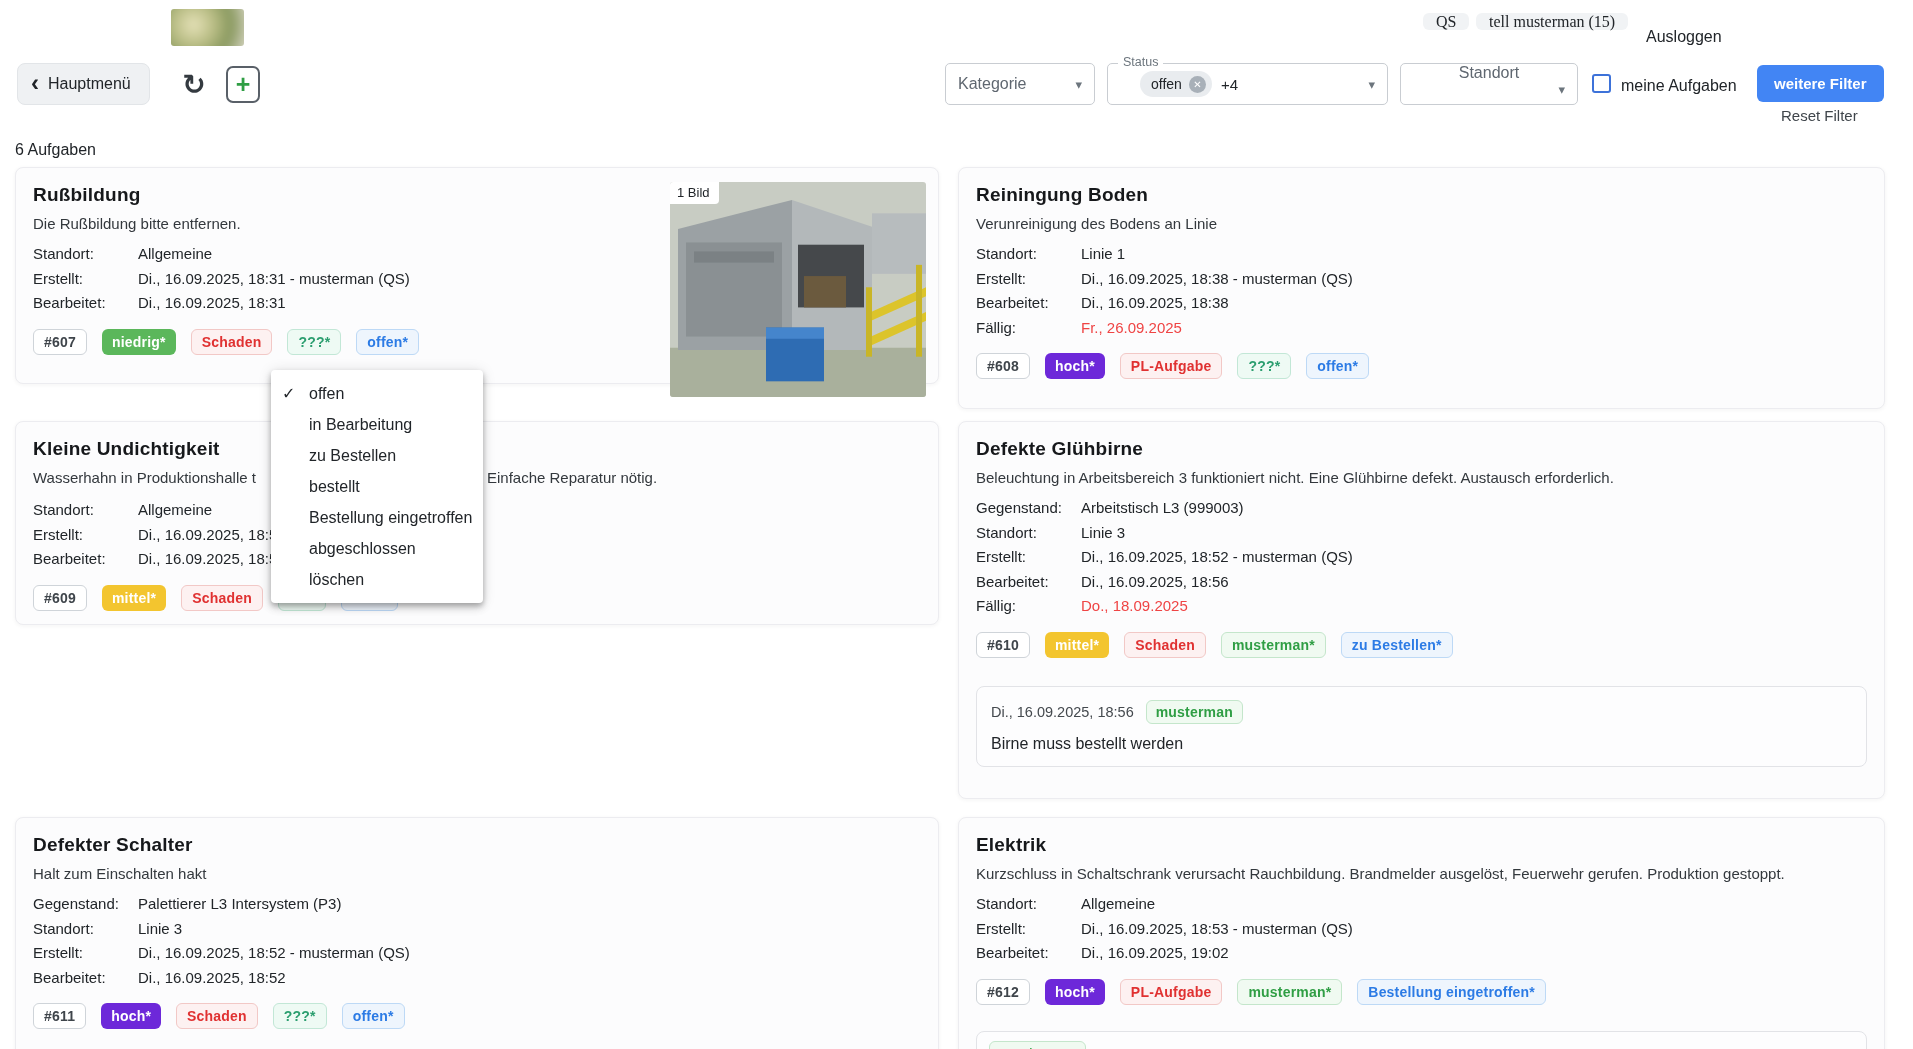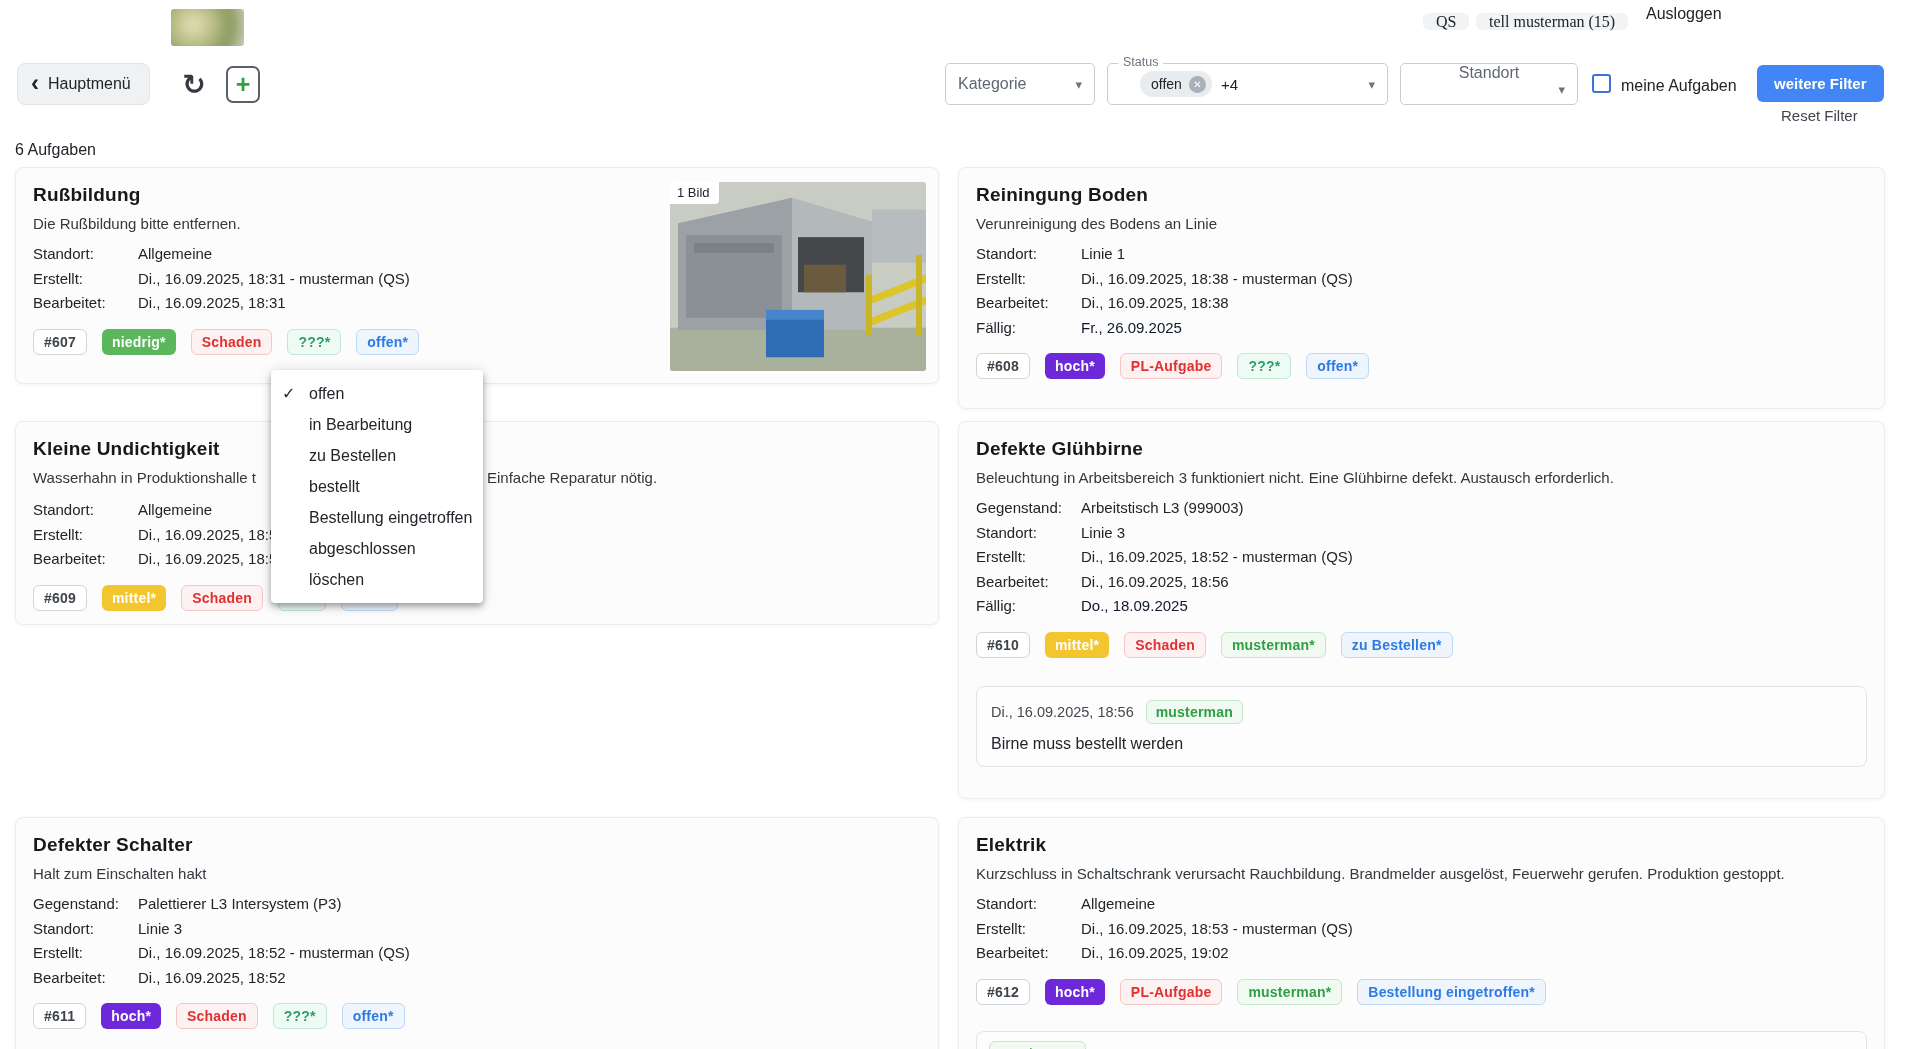--- a/index.html
+++ b/index.html
@@ -8,21 +8,21 @@
   #app{position:relative;width:1913px;height:1049px;}
 
   
   .logo{position:absolute;left:171px;top:9px;width:73px;height:37px;border-radius:3px;overflow:hidden;}
   .logo-blob{position:absolute;inset:-10px;filter:blur(4px);
     background:radial-gradient(circle at 35% 45%,#e6e2b9 0%,#b9bd85 30%,#88985e 55%,#d8d6c5 85%,#efeee8 100%);}
   .pill{position:absolute;height:17px;display:inline-flex;align-items:center;padding:0 13px;
     background:#f1f3f5;border:none;border-radius:6px;font-size:16px;color:#212529;font-family:Liberation Serif, serif;}
   .pill.qs{left:1423px;top:13px;}
   .pill.user{left:1476px;top:13px;cursor:pointer;}
-  .logout{position:absolute;left:1646px;top:5px;background:none;border:none;font-size:16px;
+  .logout{position:absolute;left:1646px;top:28px;background:none;border:none;font-size:16px;
     color:#212529;font-family:inherit;cursor:pointer;font-weight:500;}
 
   
   .back-btn{position:absolute;left:17px;top:63px;height:42px;display:inline-flex;align-items:center;gap:9px;
     padding:0 18px 0 13px;background:#eff1f3;border:1px solid #e2e5e8;border-radius:8px;font-size:16px;
     color:#212529;font-family:inherit;cursor:pointer;}
   .back-btn .chev{font-size:24px;line-height:1;margin-top:-3px;font-weight:bold;}
   .icon-btn{position:absolute;background:none;border:none;cursor:pointer;color:#343a40;font-family:inherit;
     display:flex;align-items:center;justify-content:center;}
   .refresh-btn{left:175px;top:66px;width:38px;height:37px;font-size:28px;font-weight:bold;}
@@ -60,35 +60,35 @@
   .c5{left:15px;top:817px;width:924px;height:240px;}
   .c6{left:958px;top:817px;width:927px;height:320px;}
   .card-title{font-size:19px;font-weight:700;color:#16181b;letter-spacing:.2px;}
   .card-desc{margin-top:9px;font-size:15px;color:#33383d;}
   .desc-row{position:relative;margin-top:9px;height:19px;font-size:15px;color:#33383d;}
   .desc-row .p1{position:absolute;left:0;top:0;}
   .desc-row .p2{position:absolute;left:454px;top:0;}
   .details{margin-top:10px;font-size:15px;}
   .drow{display:flex;line-height:24.5px;}
   .dlabel{width:105px;flex:none;}
-  .dvalue.red{color:#0f172a;}
+  .dvalue.red{color:#ef4444;}
   .badges{display:flex;align-items:center;gap:15px;margin-top:13px;}
   .badge{height:26px;display:inline-flex;align-items:center;padding:0 10px;border-radius:6px;
     font-size:14px;font-weight:600;letter-spacing:.2px;cursor:pointer;white-space:nowrap;}
   .b-id{background:#fff;border:1px solid #cfd4d9;color:#3f454b;cursor:default;}
   .b-green{background:#5bb75b;color:#fff;}
   .b-orange{background:#6d28d9;color:#fff;}
   .b-yellow{background:#f3c52f;color:#fff;}
   .b-red-o{background:#fdf1f1;border:1px solid #f2c8c6;color:#e03131;}
   .b-teal-o{background:#eefaf4;border:1px solid #c2e7d6;color:#2b9e6f;}
   .b-blue-o{background:#eef5fd;border:1px solid #bdd9f6;color:#2c7be5;}
   .b-green-o{background:#f0faf1;border:1px solid #c4e6cb;color:#2f9e44;}
   .badge-sm{height:24px;padding:0 9px;cursor:default;}
 
-  .photo{position:absolute;top:14px;right:12px;width:256px;height:189px;border-radius:3px;overflow:hidden;cursor:pointer;}
+  .photo{position:absolute;top:14px;right:12px;width:256px;height:215px;border-radius:3px;overflow:hidden;cursor:pointer;}
   .photo svg{display:block;width:100%;height:100%;}
   .photo-label{position:absolute;top:0;left:0;background:#fff;padding:3px 9px 4px 7px;font-size:13px;
     color:#212529;border-radius:0 0 4px 0;}
 
   .comment{margin-top:28px;border:1px solid #e2e3e7;border-radius:8px;padding:13px 14px;background:#fdfdfe;}
   .comment-head{display:flex;align-items:center;gap:12px;}
   .comment-date{font-size:14.5px;color:#44494e;}
   .comment-text{margin-top:11px;font-size:16px;color:#212529;}
   .comment-partial{margin-top:26px;padding:9px 12px;height:90px;}
 

